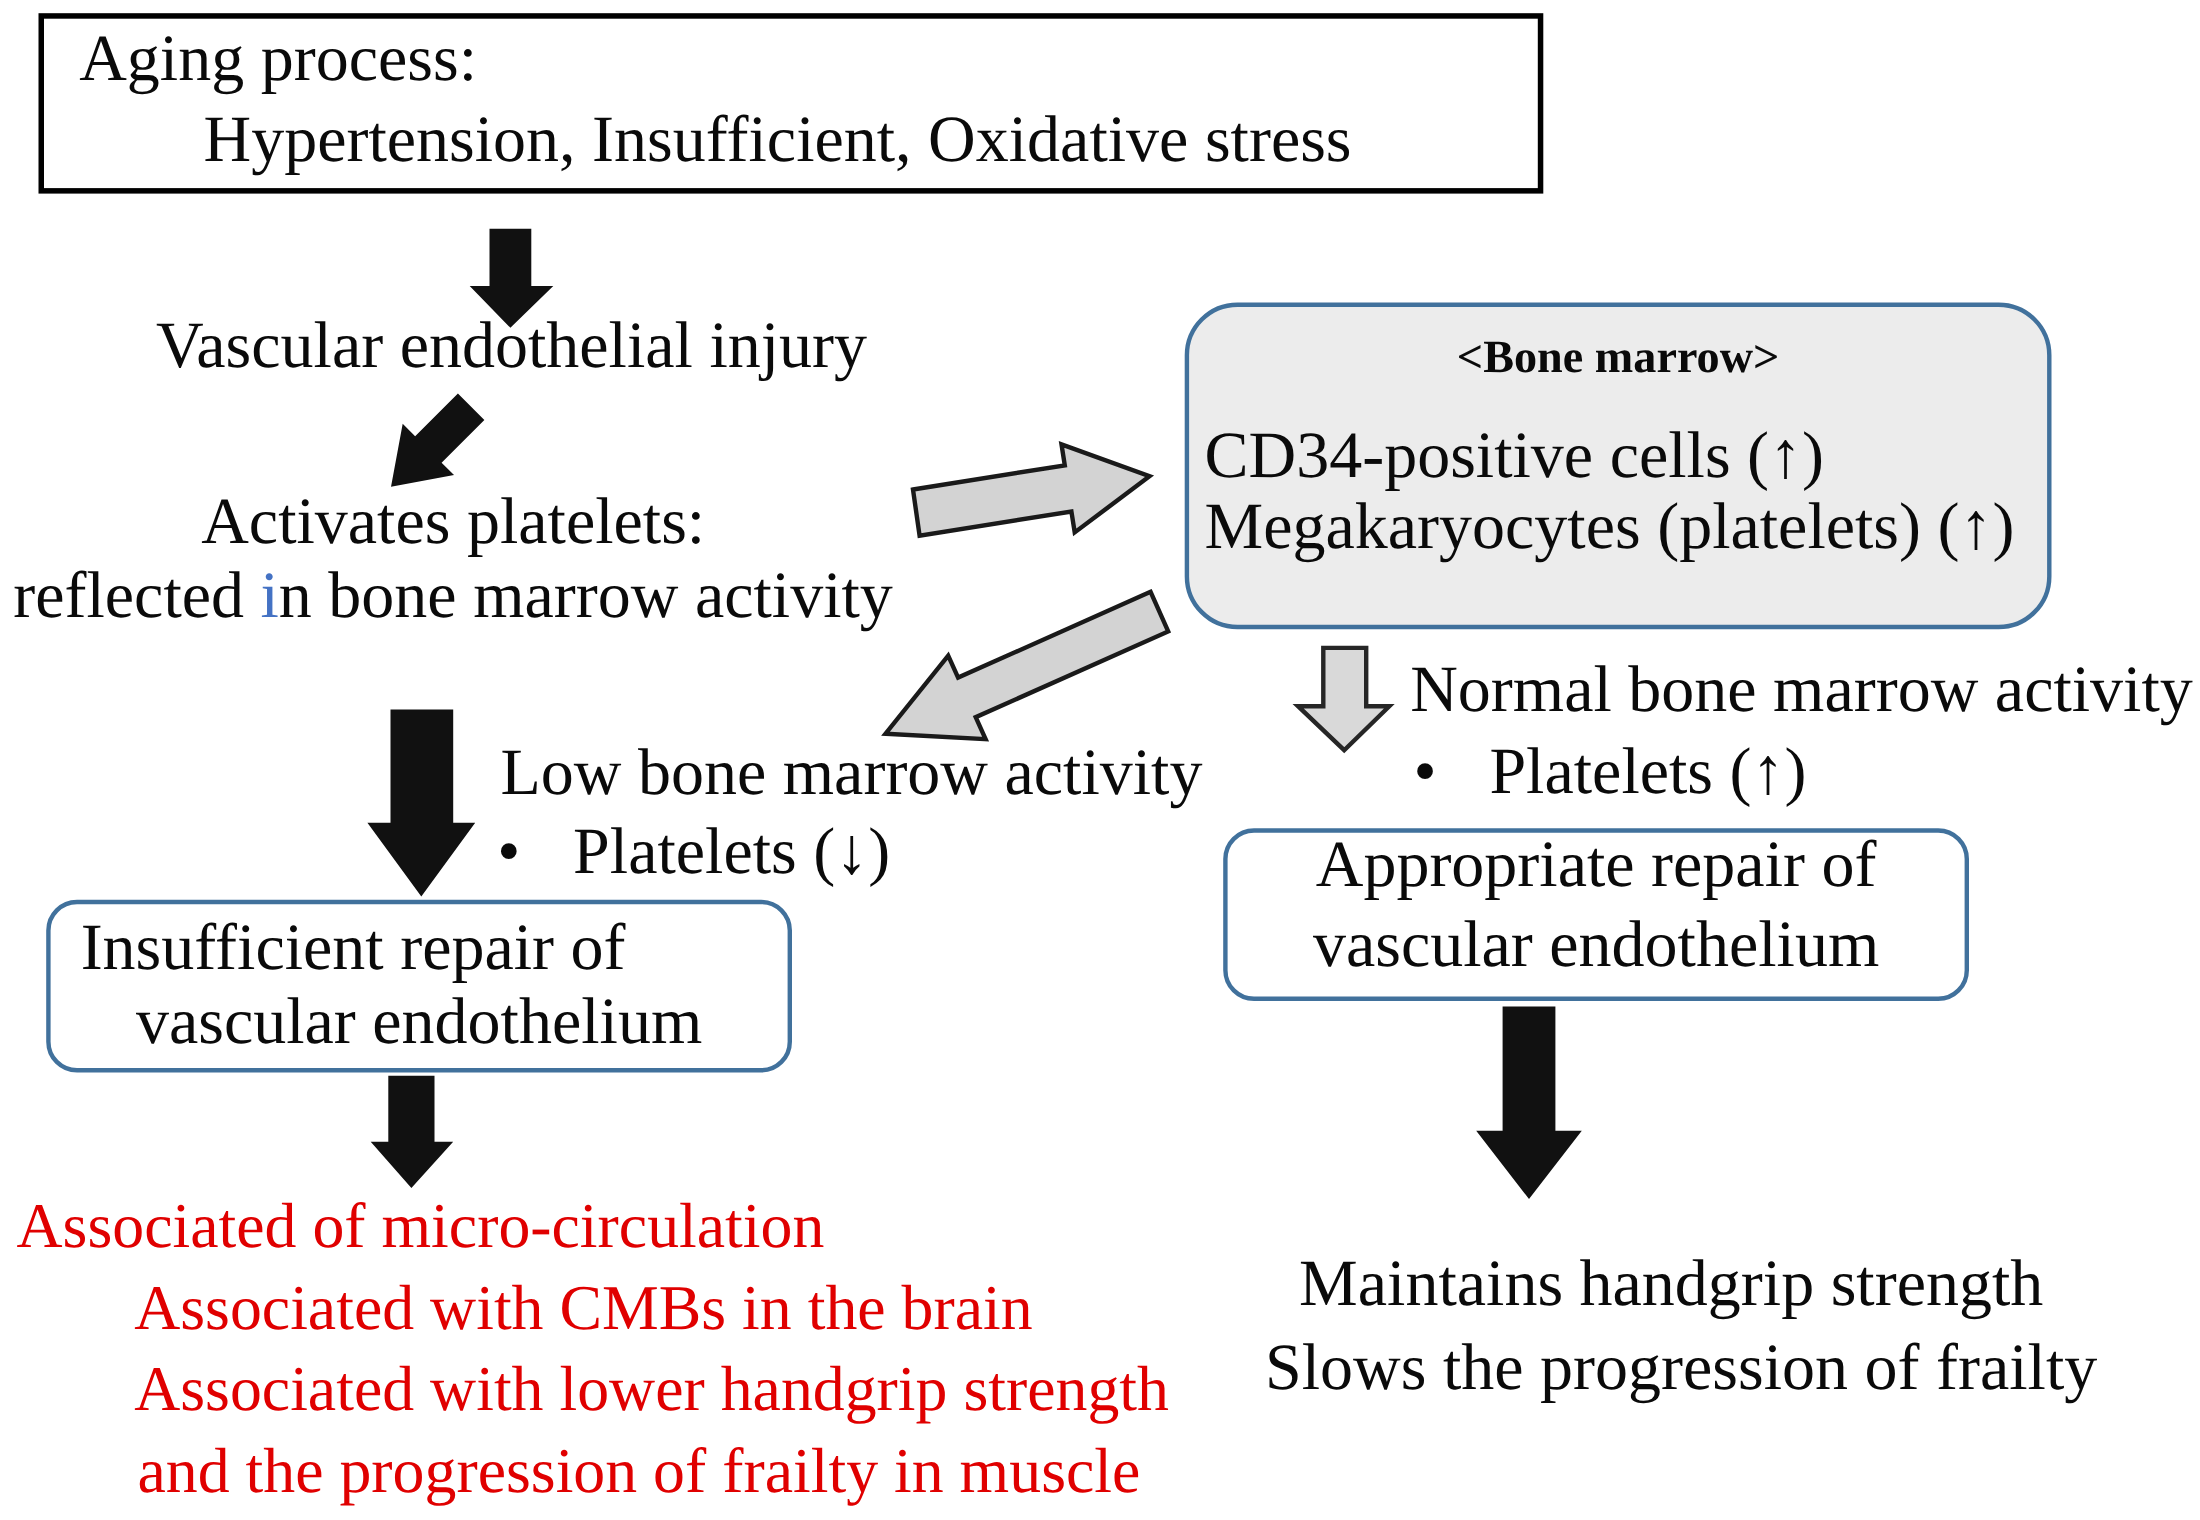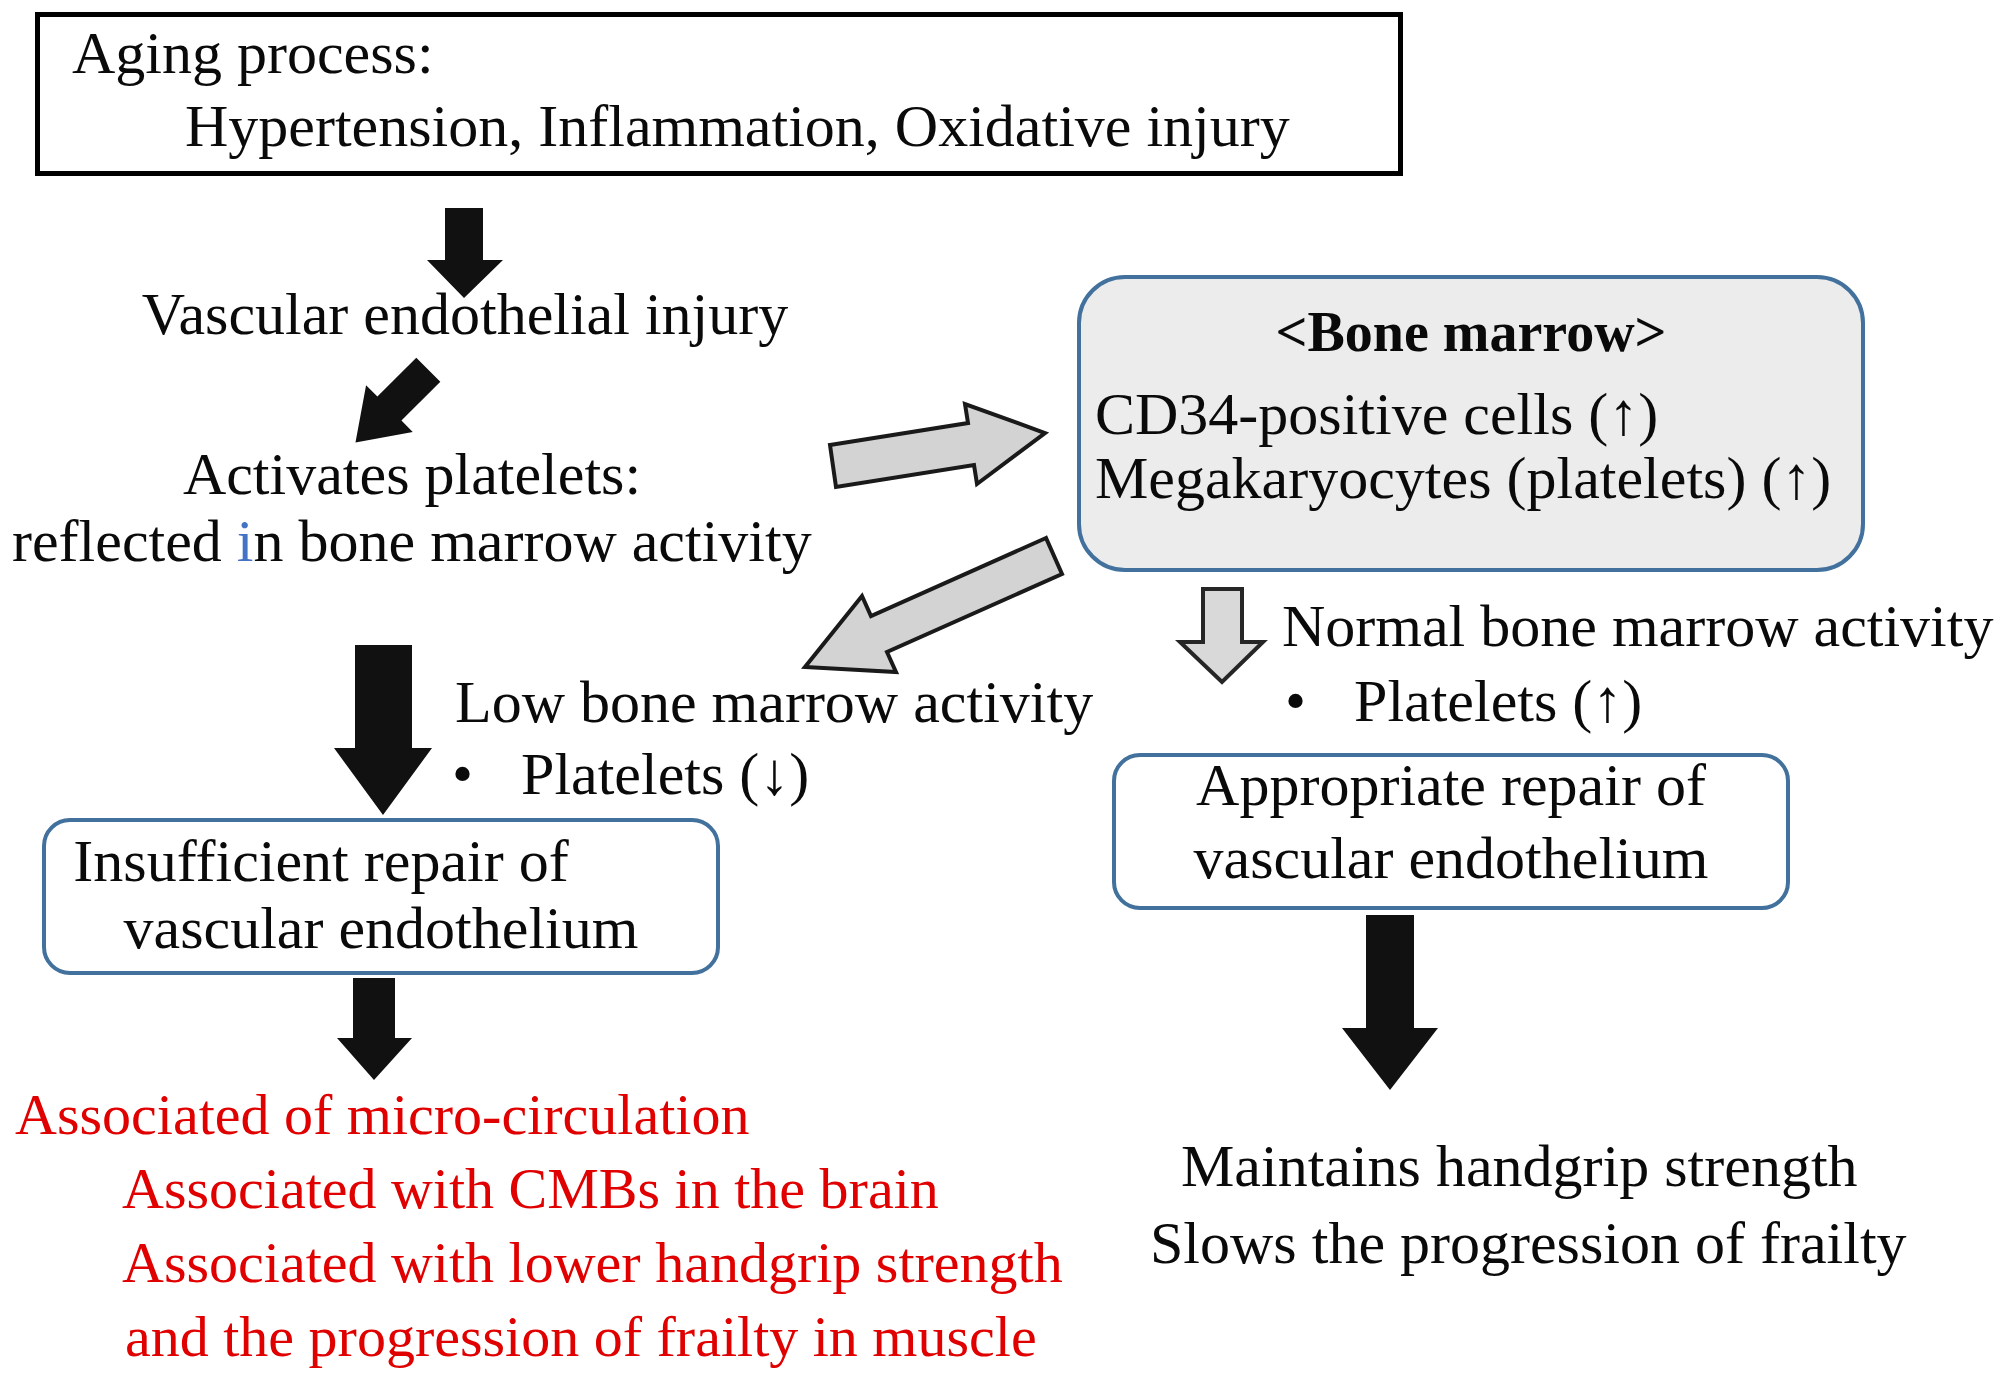--- a/index.html
+++ b/index.html
@@ -52,40 +52,40 @@
 
     <polygon class="gray-arrow" points="830,445 968,423 965,404 1045,433 977,484 974,465 836,487"></polygon>
 
     <polygon class="gray-arrow" points="1046,538 871,616 862,596 805,667 896,672 887,652 1062,574"></polygon>
 
     <polygon class="gray-arrow2" points="1203,589 1242,589 1242,642 1263,642 1222,682 1180,642 1203,642"></polygon>
   </svg>
 
   <div class="box" id="top-box"></div>
   <div class="txt" style="left:72px;top:23px;">Aging process:</div>
-  <div class="txt" style="left:185px;top:96px;">Hypertension, Inflammation, Oxidative injury</div>
+  <div class="txt" style="left:185px;top:96px;">Hypertension, Insufficient, Oxidative stress</div>
 
   <div class="txt ctr" style="left:115px;top:284px;width:700px;">Vascular endothelial injury</div>
   <div class="txt ctr" style="left:112px;top:444px;width:600px;">Activates platelets:</div>
   <div class="txt" style="left:12px;top:511px;"><span>reflected </span><span class="blue-i">i</span><span>n bone marrow activity</span></div>
 
   <div class="txt" style="left:455px;top:672px;">Low bone marrow activity</div>
   <div class="txt" style="left:452px;top:744px;"><span>•</span><span class="bullet-gap"></span><span>Platelets (↓)</span></div>
 
   <div class="box" id="insufficient-box"></div>
   <div class="txt ctr" style="left:42px;top:831px;width:558px;">Insufficient repair of</div>
   <div class="txt ctr" style="left:42px;top:898px;width:678px;">vascular endothelium</div>
 
   <div class="txt red" style="left:15px;top:1086px;">Associated of micro-circulation</div>
   <div class="txt red" style="left:122px;top:1160px;">Associated with CMBs in the brain</div>
   <div class="txt red" style="left:122px;top:1234px;">Associated with lower handgrip strength</div>
   <div class="txt red" style="left:125px;top:1308px;">and the progression of frailty in muscle</div>
 
   <div class="box" id="bm-box"></div>
-  <div class="txt ctr bold" style="left:1077px;top:304px;width:788px;font-size:56px;">&lt;Bone marrow&gt;</div>
+  <div class="txt ctr bold" style="left:1077px;top:304px;width:788px;font-size:42px;">&lt;Bone marrow&gt;</div>
   <div class="txt" style="left:1095px;top:384px;">CD34-positive cells (↑)</div>
   <div class="txt" style="left:1095px;top:448px;">Megakaryocytes (platelets) (↑)</div>
 
   <div class="txt" style="left:1282px;top:596px;">Normal bone marrow activity</div>
   <div class="txt" style="left:1285px;top:671px;"><span>•</span><span class="bullet-gap"></span><span>Platelets (↑)</span></div>
 
   <div class="box" id="appropriate-box"></div>
   <div class="txt ctr" style="left:1112px;top:755px;width:678px;">Appropriate repair of</div>
   <div class="txt ctr" style="left:1112px;top:828px;width:678px;">vascular endothelium</div>
 

